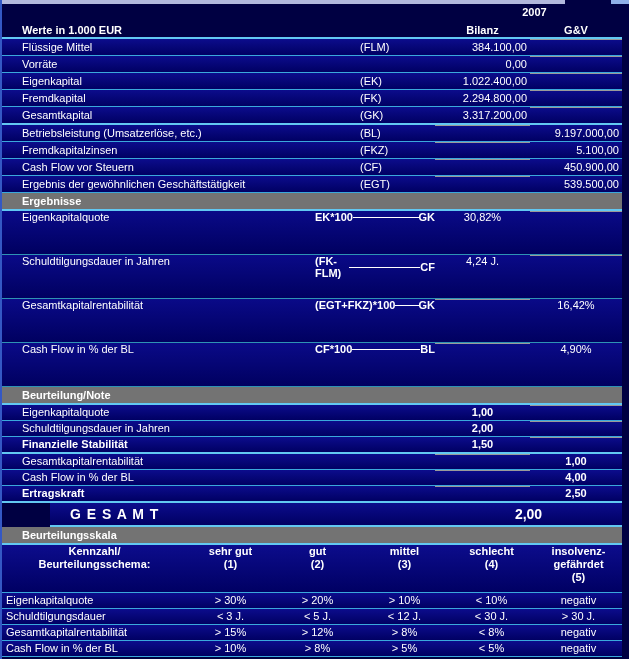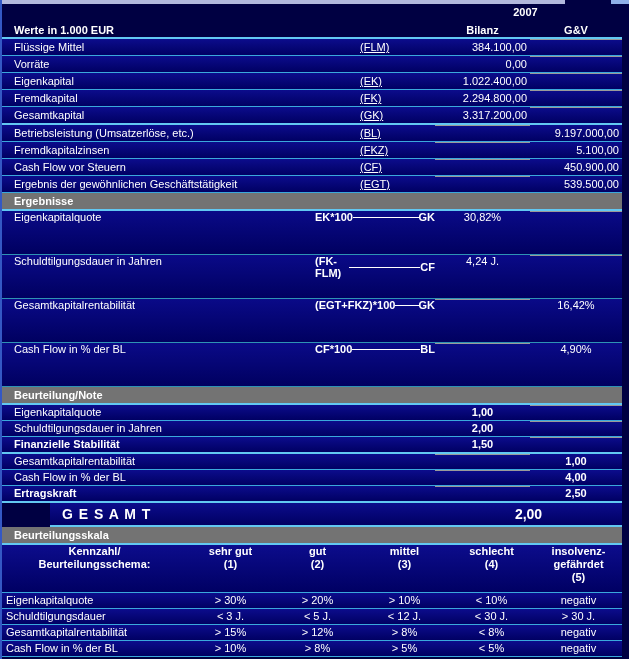--- a/index.html
+++ b/index.html
@@ -11,34 +11,34 @@
     border-left:2px solid #3458c4;
     padding-right:7px;
     overflow:hidden;
     font-family:"Liberation Sans", sans-serif;
     font-size:11px;
     color:#ffffff;
   }
   .top-strip{position:absolute;left:0;top:0;width:563px;height:4px;background:#b2b8dc;}
   .top-strip-right{position:absolute;left:609px;top:0;width:18px;height:4px;background:#8fb0e8;}
   .top-area{position:relative;height:20px;}
-  .year{position:absolute;left:430px;top:6px;width:187px;text-align:center;font-weight:bold;}
+  .year{position:absolute;left:439px;top:6px;width:187px;text-align:center;font-weight:bold;}
   .row{display:flex;align-items:flex-start;box-sizing:border-box;}
   .hdr-row{height:19px;border-bottom:2px solid #62c8f2;font-weight:bold;align-items:flex-end;padding-bottom:1px;}
   .data-row{height:17px;border-bottom:1px solid #3aa8dc;background:linear-gradient(180deg,#0c0c8c 0%,#000063 100%);line-height:16px;}
   .data-row.thick{height:18px;border-bottom:2px solid #62c8f2;}
   .section-hdr{height:18px;border-bottom:2px solid #62c8f2;background:#737373;font-weight:bold;line-height:16px;}
   .ratio-row{height:44px;border-bottom:1px solid #2e93b4;background:linear-gradient(180deg,#0a0a88 0%,#000060 100%);}
   .note-row{height:16px;border-bottom:1px solid #3aa8dc;background:linear-gradient(180deg,#0c0c8c 0%,#000063 100%);line-height:15px;}
   .note-row.thick{height:17px;border-bottom:2px solid #62c8f2;}
   .gesamt-row{height:24px;border-bottom:2px solid #62c8f2;background:linear-gradient(180deg,#0c0c8c 0%,#000063 100%);line-height:22px;margin-left:48px;}
   .skala-hdr-row{height:48px;border-bottom:1px solid #3aa8dc;background:linear-gradient(180deg,#0c0c8c 0%,#000063 100%);}
   .skala-row{height:16px;border-bottom:1px solid #3aa8dc;background:linear-gradient(180deg,#0c0c8c 0%,#000063 100%);line-height:15px;}
-  .cell-label{flex:1;padding-left:12px;white-space:nowrap;overflow:hidden;}
-  .cell-code{width:83px;box-sizing:border-box;padding-left:8px;text-decoration:underline;}
+  .cell-label{flex:1;padding-left:20px;white-space:nowrap;overflow:hidden;}
+  .cell-code{width:83px;box-sizing:border-box;padding-left:8px;}
   .cell-frac{width:120px;box-sizing:border-box;display:flex;justify-content:center;align-items:center;font-weight:bold;}
   .frac-line{width:100px;border-top:1px solid #ffffff;margin:2px 0;}
   .cell-bilanz{width:95px;box-sizing:border-box;}
   .cell-gv{width:92px;box-sizing:border-box;}
   .num{text-align:right;padding-right:3px;}
   .ctr{text-align:center;}
   .vctr{display:flex;flex-direction:column;justify-content:center;}
   .gray{background:#828282;border-top:1px solid #9a9a9a;}
   .bold{font-weight:bold;}
   .big{font-size:14px;}

